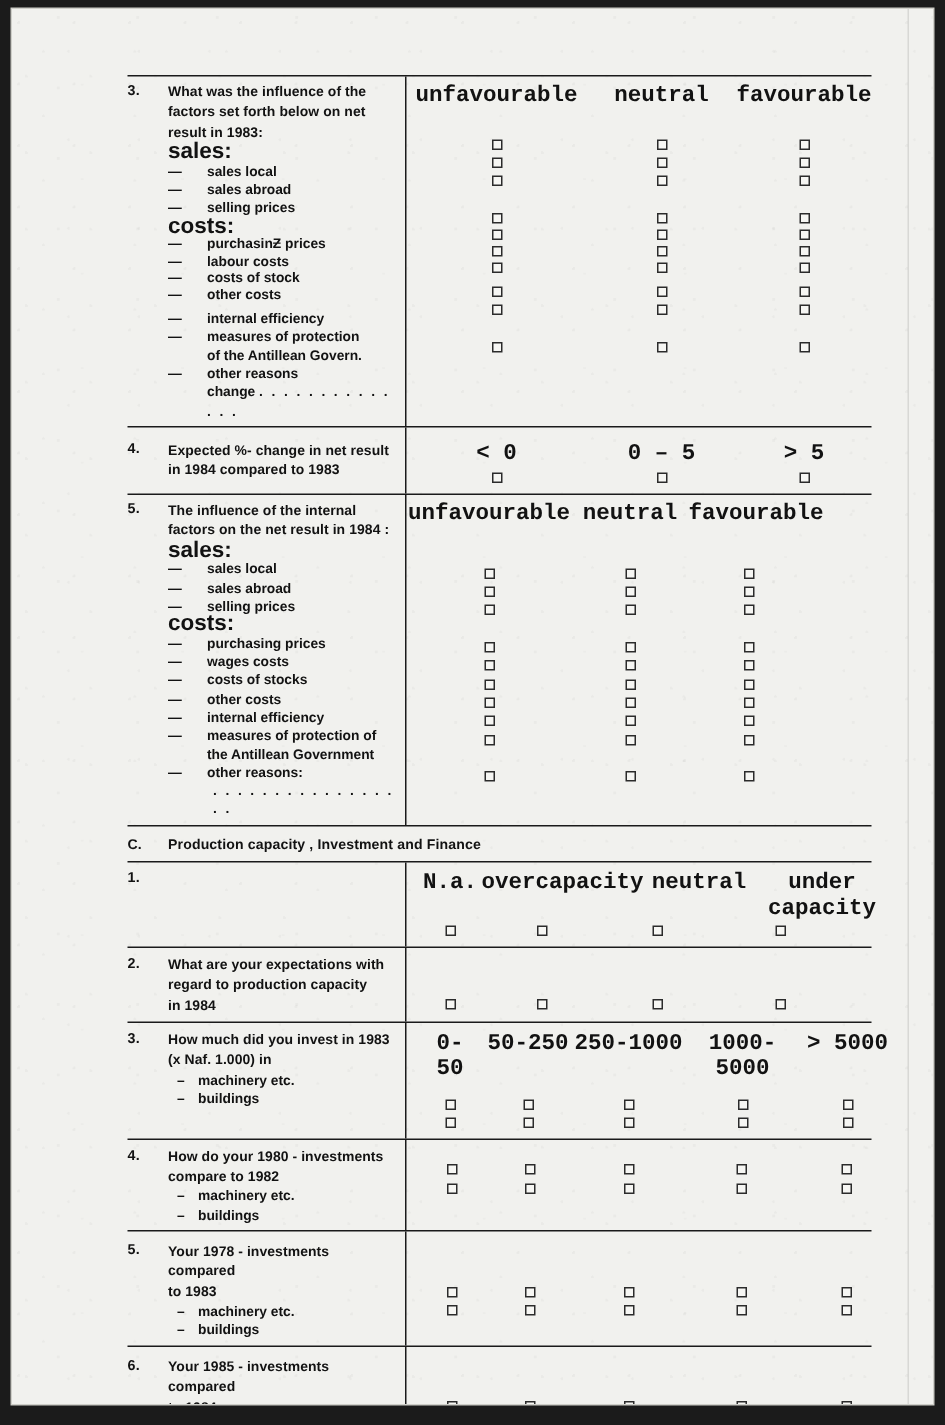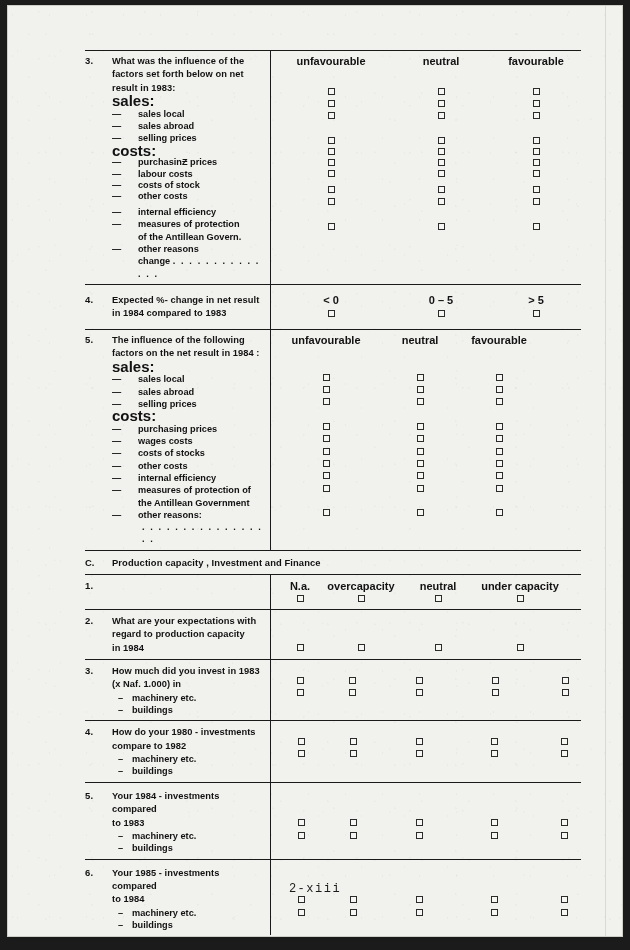--- a/index.html
+++ b/index.html
@@ -58,21 +58,21 @@
 
   .item{display:flex;font-size:9.2px;font-weight:bold;line-height:12.3px;}
   .item .dash{width:26px;flex:0 0 26px;}
   .item .lbl{flex:1 1 auto;}
   .item.tight{line-height:11.2px;}
   .cont{padding-left:26px;font-size:9.2px;font-weight:bold;line-height:12.3px;}
 
   .dots{font-size:9.2px;font-weight:bold;letter-spacing:1.6px;}
 
   
-  .hdr{display:flex;font-size:11px;font-weight:bold;}
+  .hdr{display:flex;font-size:15px;font-weight:bold;font-family:Liberation Mono, monospace;}
   .hdr .cell{text-align:center;}
 
   
   .cbrow{display:flex;}
   .cbrow .cell{display:flex;justify-content:center;align-items:center;}
   .cb{
     width:5px;height:5px;border:1.3px solid #2b2b2b;background:#f6f6f3;
     display:inline-block;box-sizing:content-box;
   }
 
@@ -307,21 +307,21 @@
         </div>
       </div>
     </div>
 
     <div class="rule"></div>
 
     <div class="qrow">
       <div class="qleft">
         <div class="qnum">5.</div>
         <div class="qbody">
-          <div class="qtext">The influence of the following</div>
+          <div class="qtext">The influence of the internal</div>
           <div class="qtext">factors on the net result in 1984 :</div>
           <div class="sub-head">sales:</div>
           <div class="item">
             <span class="dash">—</span>
             <span class="lbl">sales local</span>
           </div>
           <div class="item">
             <span class="dash">—</span>
             <span class="lbl">sales abroad</span>
           </div>
@@ -581,20 +581,28 @@
             <span class="lbl">machinery etc.</span>
           </div>
           <div class="item" style="margin-left:6px">
             <span class="dash" style="width:14px;flex:0 0 14px">–</span>
             <span class="lbl">buildings</span>
           </div>
         </div>
       </div>
       <div class="divider"></div>
       <div class="qright" style="padding-top:5px;padding-left:8px">
+        <div class="hdr">
+          <div class="cell" style="flex:0 0 42px">0- 50</div>
+          <div class="cell" style="flex:0 0 62px">50-250</div>
+          <div class="cell" style="flex:0 0 72px">250-1000</div>
+          <div class="cell" style="flex:0 0 80px">1000-5000</div>
+          <div class="cell" style="flex:0 0 60px">&gt; 5000</div>
+          <div style="flex:1 1 auto"></div>
+        </div>
         <div style="height:9px"></div>
         <div class="cbrow" style="height:12.3px">
           <div class="cell" style="flex:0 0 42px">
               <span class="cb"></span>
             </div>
           <div class="cell" style="flex:0 0 62px">
               <span class="cb"></span>
             </div>
           <div class="cell" style="flex:0 0 72px">
               <span class="cb"></span>
@@ -687,21 +695,21 @@
         </div>
       </div>
     </div>
 
     <div class="rule"></div>
 
     <div class="qrow" style="min-height:58px">
       <div class="qleft" style="padding-top:7px">
         <div class="qnum">5.</div>
         <div class="qbody">
-          <div class="qtext">Your 1984 - investments compared</div>
+          <div class="qtext">Your 1978 - investments compared</div>
           <div class="qtext">to 1983</div>
           <div class="item" style="margin-left:6px">
             <span class="dash" style="width:14px;flex:0 0 14px">–</span>
             <span class="lbl">machinery etc.</span>
           </div>
           <div class="item" style="margin-left:6px">
             <span class="dash" style="width:14px;flex:0 0 14px">–</span>
             <span class="lbl">buildings</span>
           </div>
         </div>
@@ -803,14 +811,13 @@
           <div class="cell" style="flex:0 0 62px">
               <span class="cb"></span>
             </div>
           <div style="flex:1 1 auto"></div>
         </div>
       </div>
     </div>
 
   </div>
 
-  <div class="footer">2-xiii</div>
 </div>
 
 </body></html>

